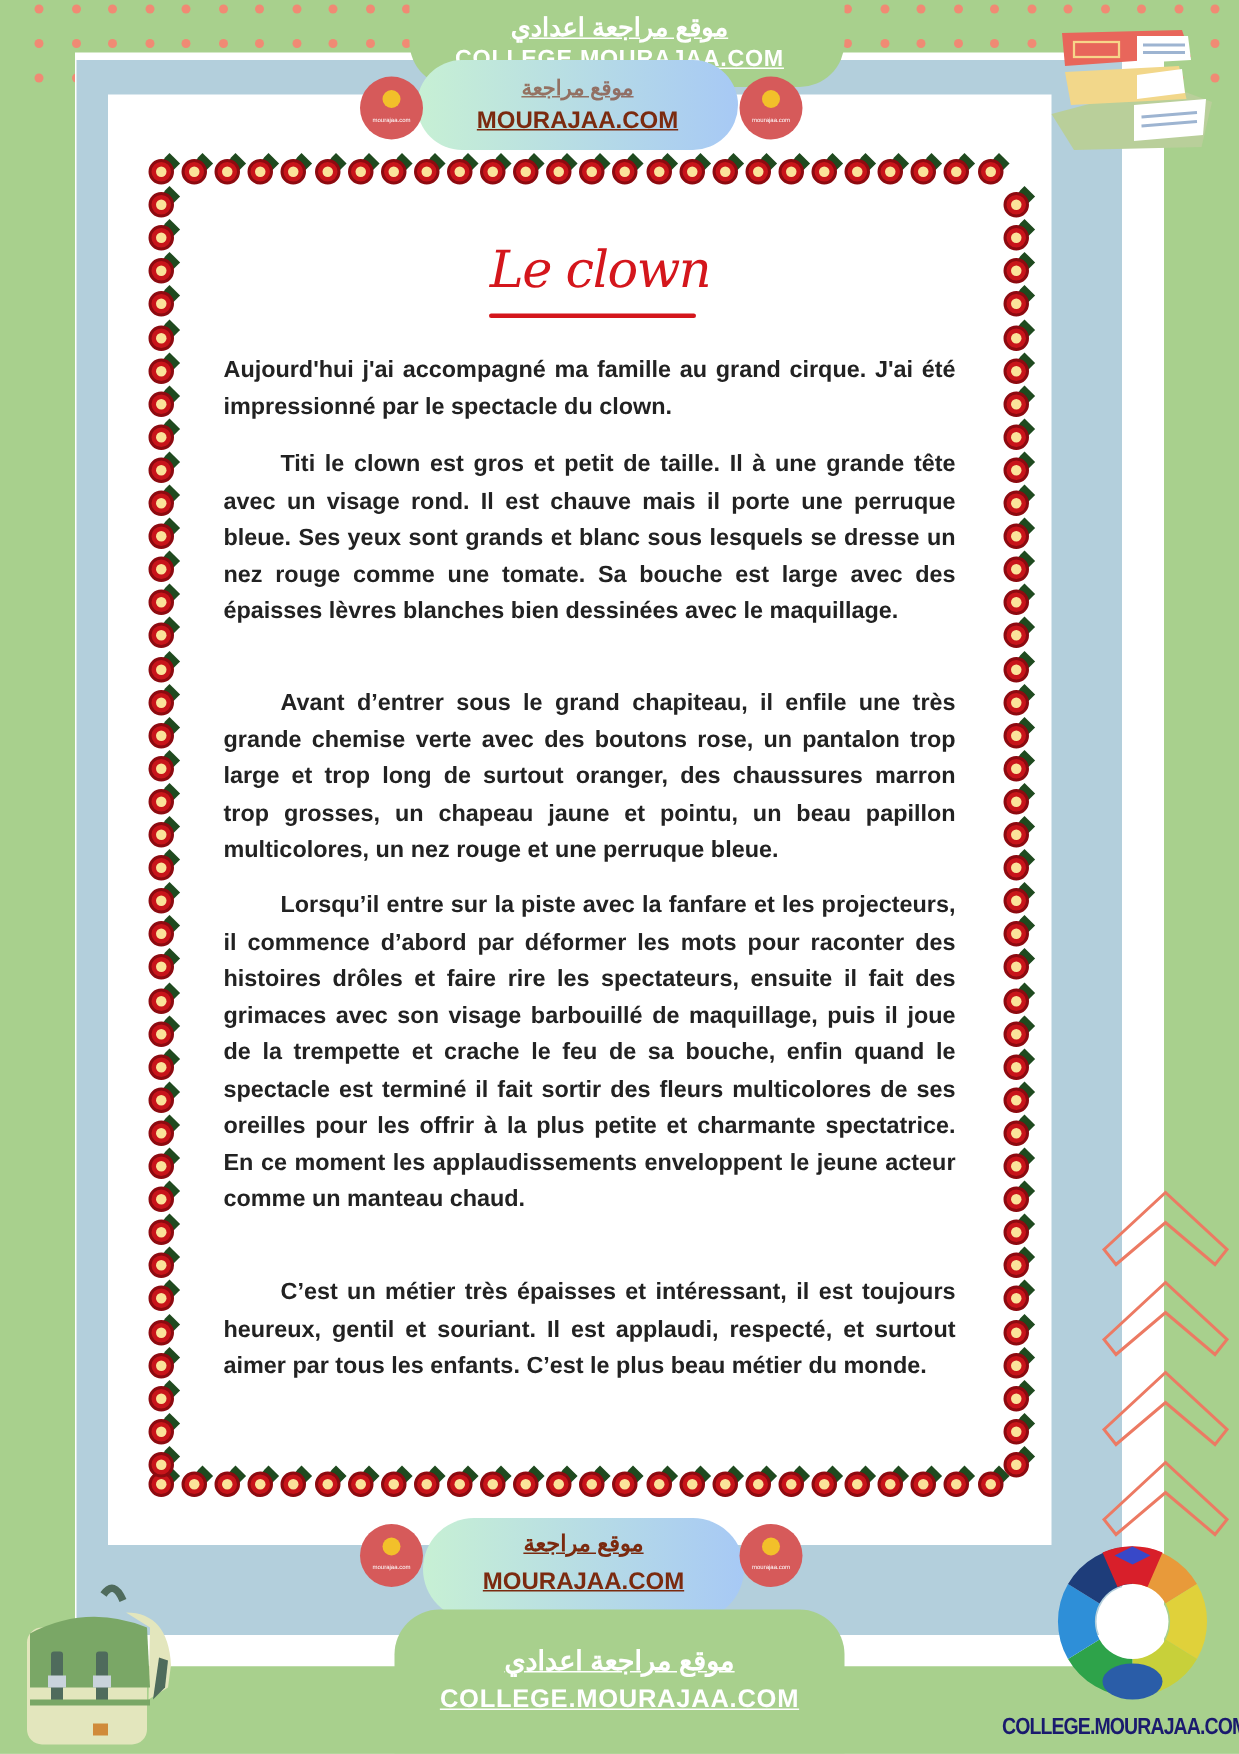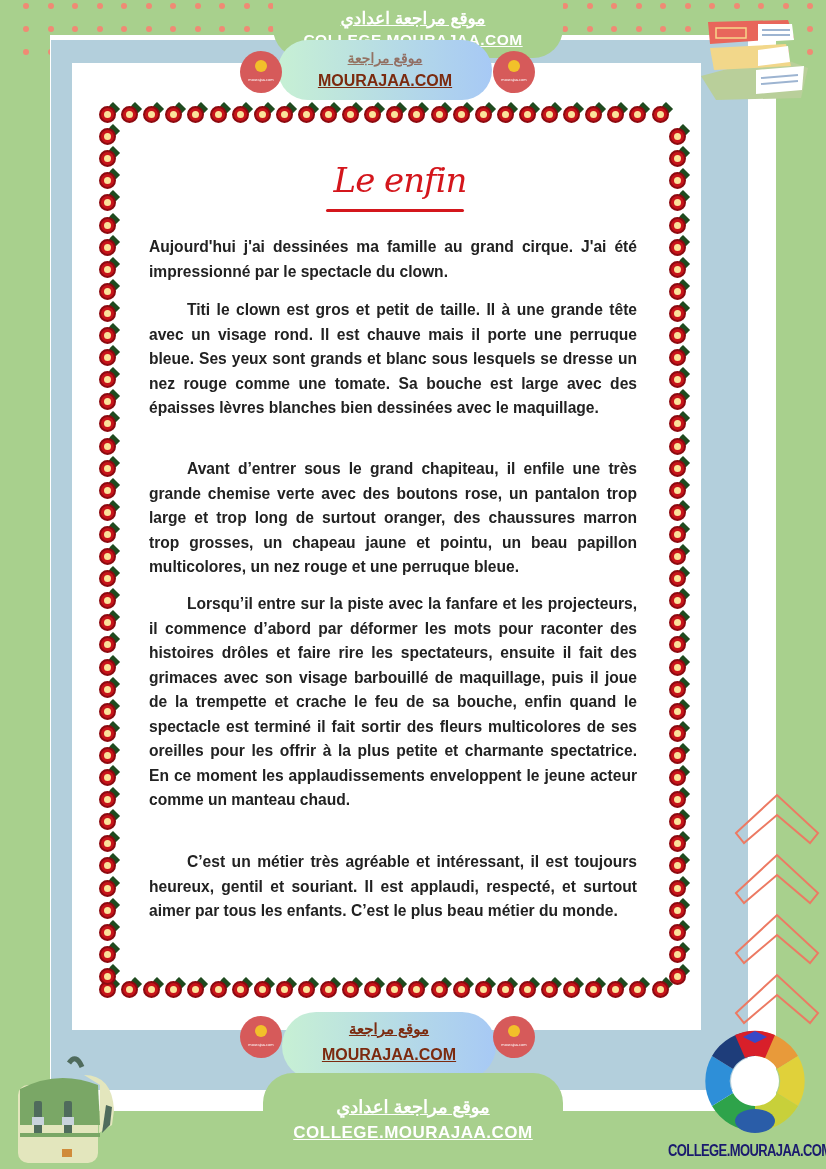--- a/index.html
+++ b/index.html
@@ -827,28 +827,28 @@
   <path d="M60 62 L108 58 L106 82 L60 86 Z" fill="#ffffff"></path>
   <path d="M65 70 L102 67 M65 76 L102 73" stroke="#9db4d1" stroke-width="2"></path>
   <path d="M14 40 L90 36 L95 58 L18 62 Z" fill="#f2d78a"></path>
   <path d="M62 42 L92 38 L94 54 L62 58 Z" fill="#ffffff"></path>
   <path d="M12 14 L92 12 L98 30 L14 36 Z" fill="#e8665b"></path>
   <path d="M62 16 L96 16 L98 32 L62 34 Z" fill="#ffffff"></path>
   <path d="M66 22 L94 22 M66 27 L94 27" stroke="#9db4d1" stroke-width="2"></path>
   <rect x="20" y="20" width="30" height="10" fill="none" stroke="#f7d68a" stroke-width="1.5"></rect>
 </svg>
 
-<div class="title">Le enfin</div>
+<div class="title">Le clown</div>
 <div class="title-underline"></div>
 
-<p class="text" style="top:235px;">Aujourd'hui j'ai dessinées ma famille au grand cirque. J'ai été impressionné par le spectacle du clown.</p>
+<p class="text" style="top:235px;">Aujourd'hui j'ai accompagné ma famille au grand cirque. J'ai été impressionné par le spectacle du clown.</p>
 <p class="text indent" style="top:298px;">Titi le clown est gros et petit de taille. Il à une grande tête avec un visage rond. Il est chauve mais il porte une perruque bleue. Ses yeux sont grands et blanc sous lesquels se dresse un nez rouge comme une tomate. Sa bouche est large avec des épaisses lèvres blanches bien dessinées avec le maquillage.</p>
 <p class="text indent" style="top:457px;">Avant d’entrer sous le grand chapiteau, il enfile une très grande chemise verte avec des boutons rose, un pantalon trop large et trop long de surtout oranger, des chaussures marron trop grosses, un chapeau jaune et pointu, un beau papillon multicolores, un nez rouge et une perruque bleue.</p>
 <p class="text indent" style="top:592px;">Lorsqu’il entre sur la piste avec la fanfare et les projecteurs, il commence d’abord par déformer les mots pour raconter des histoires drôles et faire rire les spectateurs,  ensuite il fait des grimaces avec son visage barbouillé de maquillage, puis il joue de la trempette et crache le feu de sa bouche, enfin quand le spectacle est terminé il fait sortir des fleurs multicolores de ses oreilles pour les offrir à la plus petite et charmante spectatrice. En ce moment les applaudissements enveloppent le jeune acteur comme un manteau chaud.</p>
-<p class="text indent" style="top:850px;">C’est un métier très agréable et intéressant, il est toujours heureux, gentil et souriant. Il est applaudi, respecté, et surtout aimer par tous les enfants. C’est le plus beau métier du monde.</p>
+<p class="text indent" style="top:850px;">C’est un métier très épaisses et intéressant, il est toujours heureux, gentil et souriant. Il est applaudi, respecté, et surtout aimer par tous les enfants. C’est le plus beau métier du monde.</p>
 
 <div id="chevrons">
     <svg width="86" height="55" style="position: absolute; left: 734px; top: 793px;">
       <path d="M2 40 L43 2 L84 40 L76 50 L43 22 L10 50 Z" fill="none" stroke="#ec7a63" stroke-width="2"></path>
     </svg>
     <svg width="86" height="55" style="position: absolute; left: 734px; top: 853px;">
       <path d="M2 40 L43 2 L84 40 L76 50 L43 22 L10 50 Z" fill="none" stroke="#ec7a63" stroke-width="2"></path>
     </svg>
     <svg width="86" height="55" style="position: absolute; left: 734px; top: 913px;">
       <path d="M2 40 L43 2 L84 40 L76 50 L43 22 L10 50 Z" fill="none" stroke="#ec7a63" stroke-width="2"></path>

